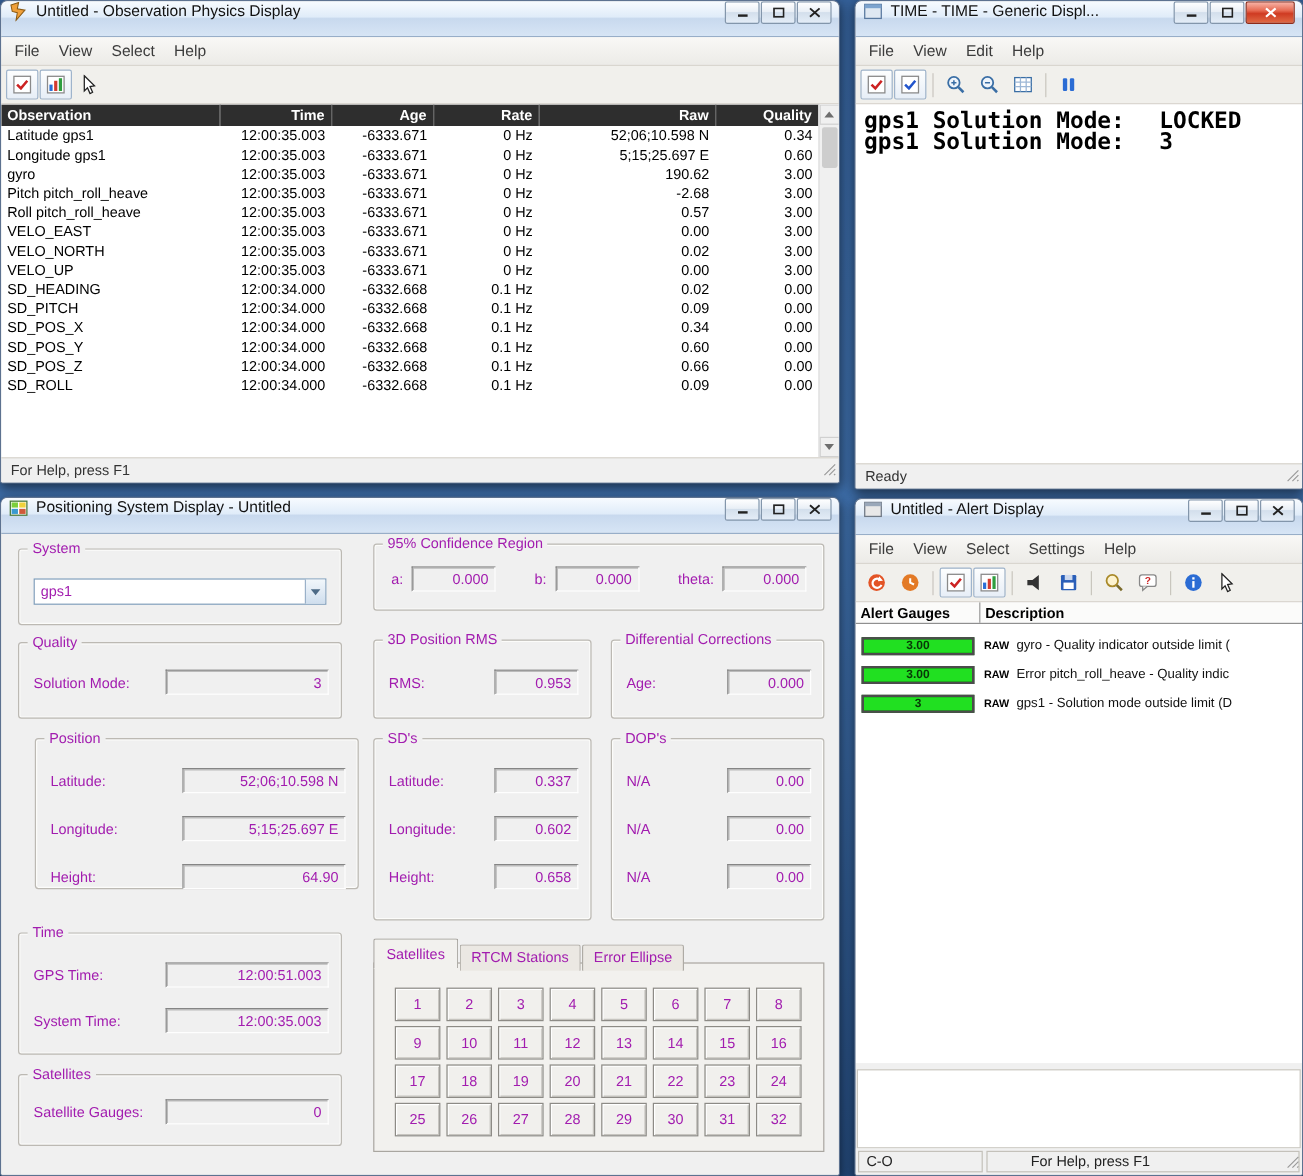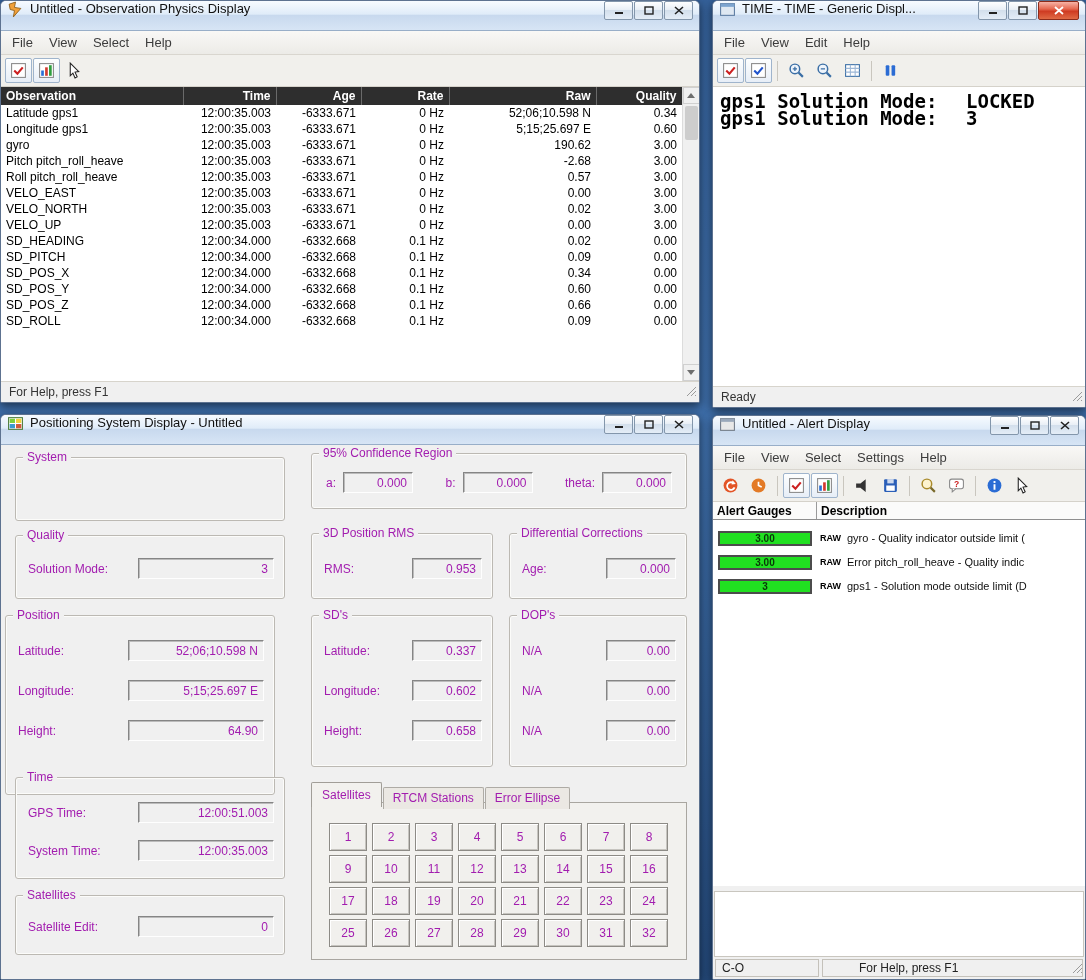--- a/index.html
+++ b/index.html
@@ -447,20 +447,26 @@
             <svg width="10" height="9" viewBox="0 0 10 9">
               <path d="M1 1 L9 8 M9 1 L1 8" stroke="#222" stroke-width="1.6"></path>
             </svg>
           </span>
     </span>
   </div>
   <div class="pos-content">
 
     <div class="groupbox" style="left:14px;top:12px;width:270px;height:64px">
       <span class="legend">System</span>
+      <div class="combo">
+        <span class="combo-text">gps1</span>
+        <span class="combo-btn">
+              <span class="combo-arr"></span>
+            </span>
+      </div>
     </div>
 
     <div class="groupbox" style="left:310px;top:8px;width:376px;height:56px">
       <span class="legend">95% Confidence Region</span>
       <div class="conf-row">
         <span class="pair">
           <span>a:</span>
           <span class="field w70">0.000</span>
         </span>
         <span class="pair">
@@ -491,21 +497,21 @@
     </div>
 
     <div class="groupbox" style="left:508px;top:88px;width:178px;height:66px">
       <span class="legend">Differential Corrections</span>
       <div class="g-row" style="top:24px">
         <span>Age:</span>
         <span class="field w70">0.000</span>
       </div>
     </div>
 
-    <div class="groupbox" style="left:4px;top:170px;width:270px;height:180px">
+    <div class="groupbox" style="left:28px;top:170px;width:270px;height:126px">
       <span class="legend">Position</span>
       <div class="g-row" style="top:24px">
         <span>Latitude:</span>
         <span class="field w136">52;06;10.598 N</span>
       </div>
       <div class="g-row" style="top:64px">
         <span>Longitude:</span>
         <span class="field w136">5;15;25.697 E</span>
       </div>
       <div class="g-row" style="top:104px">
@@ -554,21 +560,21 @@
       </div>
       <div class="g-row" style="top:62px">
         <span>System Time:</span>
         <span class="field w136">12:00:35.003</span>
       </div>
     </div>
 
     <div class="groupbox" style="left:14px;top:450px;width:270px;height:60px">
       <span class="legend">Satellites</span>
       <div class="g-row" style="top:20px">
-        <span>Satellite Edit:</span>
+        <span>Satellite Gauges:</span>
         <span class="field w136">0</span>
       </div>
     </div>
 
     <div class="tabstrip">
       <span class="tab active">Satellites</span>
       <span class="tab">RTCM Stations</span>
       <span class="tab">Error Ellipse</span>
     </div>
     <div class="tabpanel">

